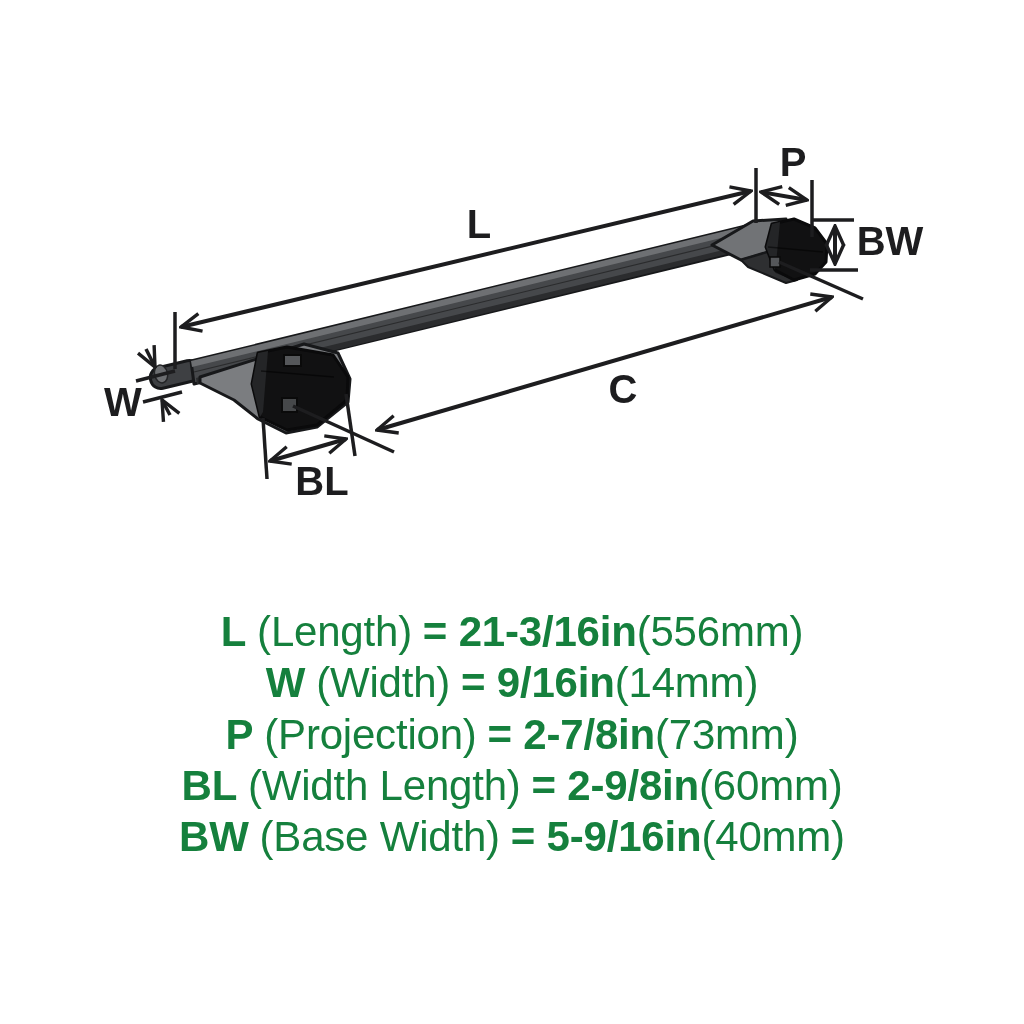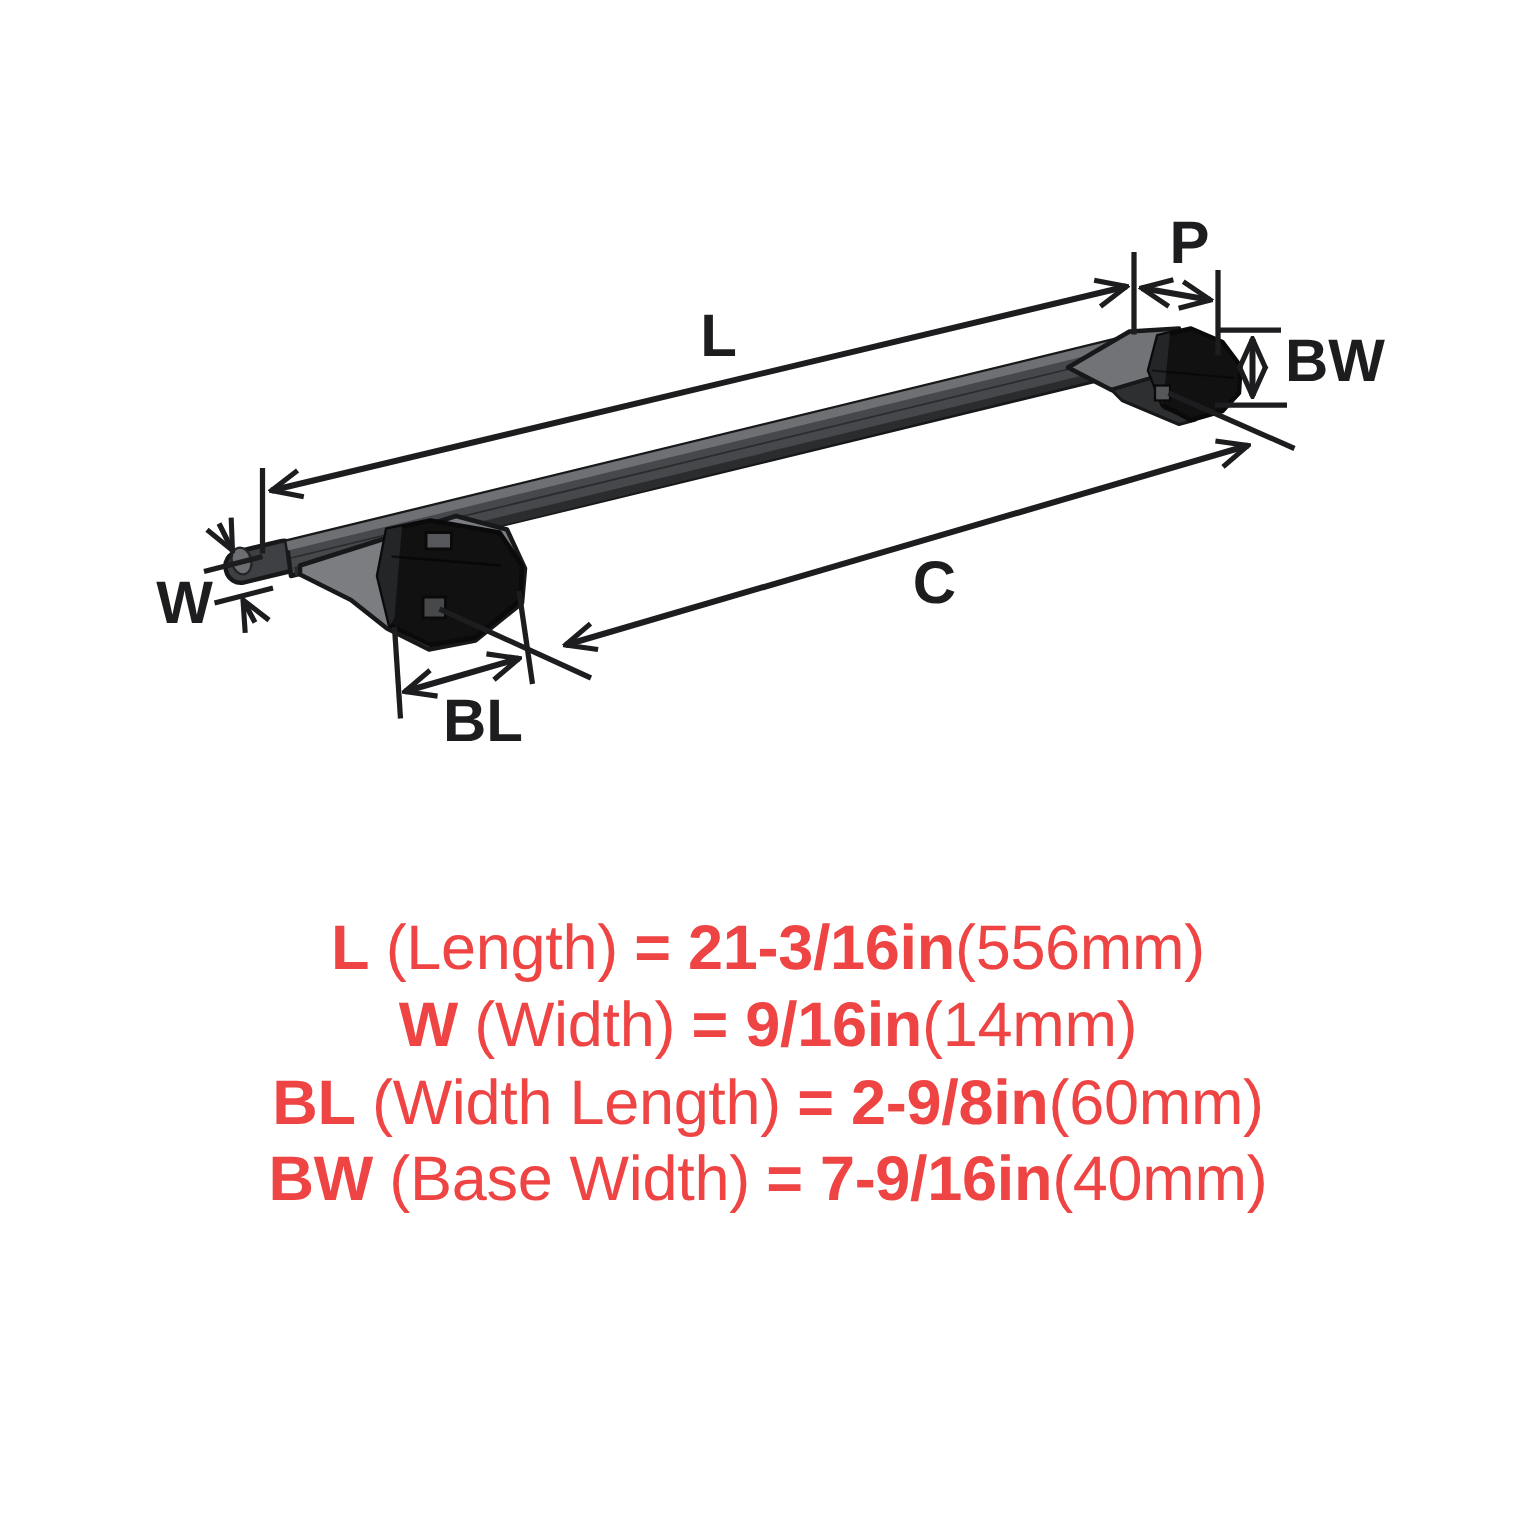--- a/index.html
+++ b/index.html
@@ -21,21 +21,21 @@
     font-weight: 700;
     font-size: 40px;
     fill: #1d1d1f;
   }
   .spec-block {
     position: absolute;
     left: 0;
     top: 606px;
     width: 1024px;
     text-align: center;
-    color: #ef4444;
+    color: #15803d;
     font-size: 42px;
     line-height: 51.3px;
     letter-spacing: -0.2px;
     white-space: nowrap;
   }
   .spec-line { display: block; }
   .spec-sym   { font-weight: 700; margin-right: 0.26em; }
   .spec-desc  { font-weight: 400; margin-right: 0.26em; }
   .spec-eqval { font-weight: 700; }
   .spec-metric{ font-weight: 400; }
@@ -134,20 +134,21 @@
     <text class="dim-label" x="322" y="481" text-anchor="middle" dominant-baseline="central">BL</text>
     <text class="dim-label" x="890" y="241" text-anchor="middle" dominant-baseline="central">BW</text>
   </svg>
 
   <div class="spec-block">
 
     <span class="spec-line"><span class="spec-sym">L</span><span class="spec-desc">(Length)</span><span class="spec-eqval">= 21-3/16in</span><span class="spec-metric">(556mm)</span></span>
 
     <span class="spec-line"><span class="spec-sym">W</span><span class="spec-desc">(Width)</span><span class="spec-eqval">= 9/16in</span><span class="spec-metric">(14mm)</span></span>
 
+    <span class="spec-line"><span class="spec-sym">P</span><span class="spec-desc">(Projection)</span><span class="spec-eqval">= 2-7/8in</span><span class="spec-metric">(73mm)</span></span>
 
 
     <span class="spec-line"><span class="spec-sym">BL</span><span class="spec-desc">(Width Length)</span><span class="spec-eqval">= 2-9/8in</span><span class="spec-metric">(60mm)</span></span>
 
-    <span class="spec-line"><span class="spec-sym">BW</span><span class="spec-desc">(Base Width)</span><span class="spec-eqval">= 7-9/16in</span><span class="spec-metric">(40mm)</span></span>
+    <span class="spec-line"><span class="spec-sym">BW</span><span class="spec-desc">(Base Width)</span><span class="spec-eqval">= 5-9/16in</span><span class="spec-metric">(40mm)</span></span>
 
   </div>
 </div>
 
 </body></html>

